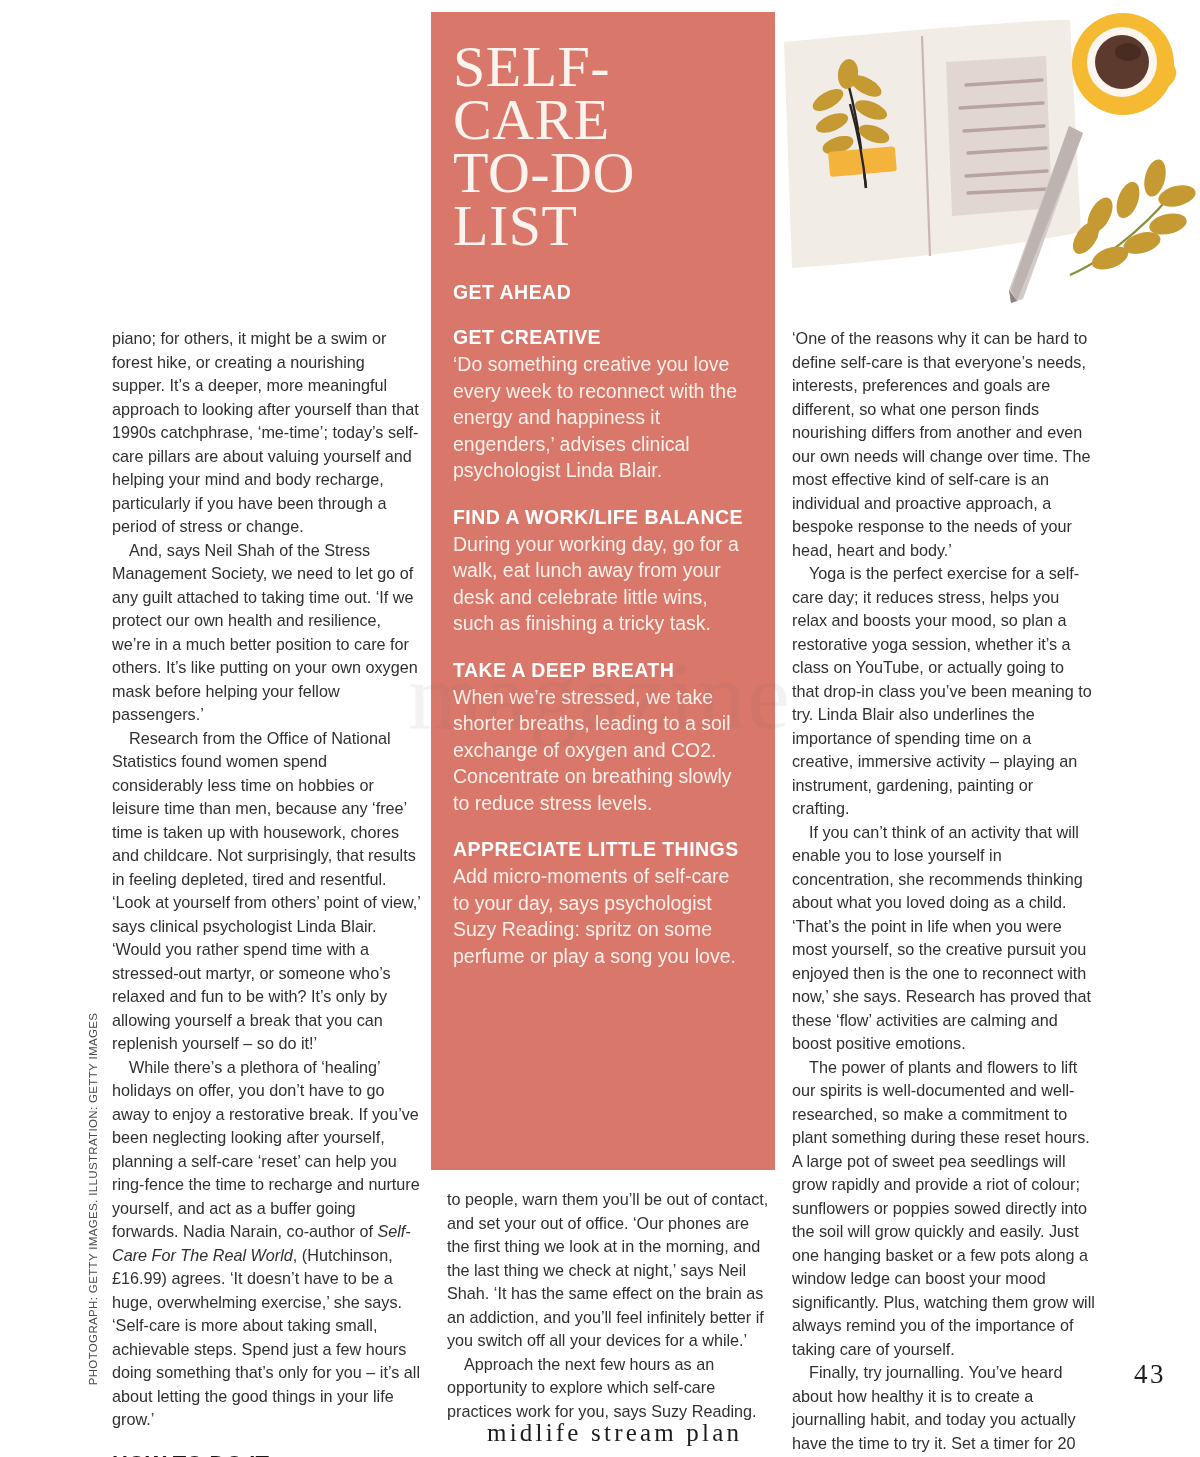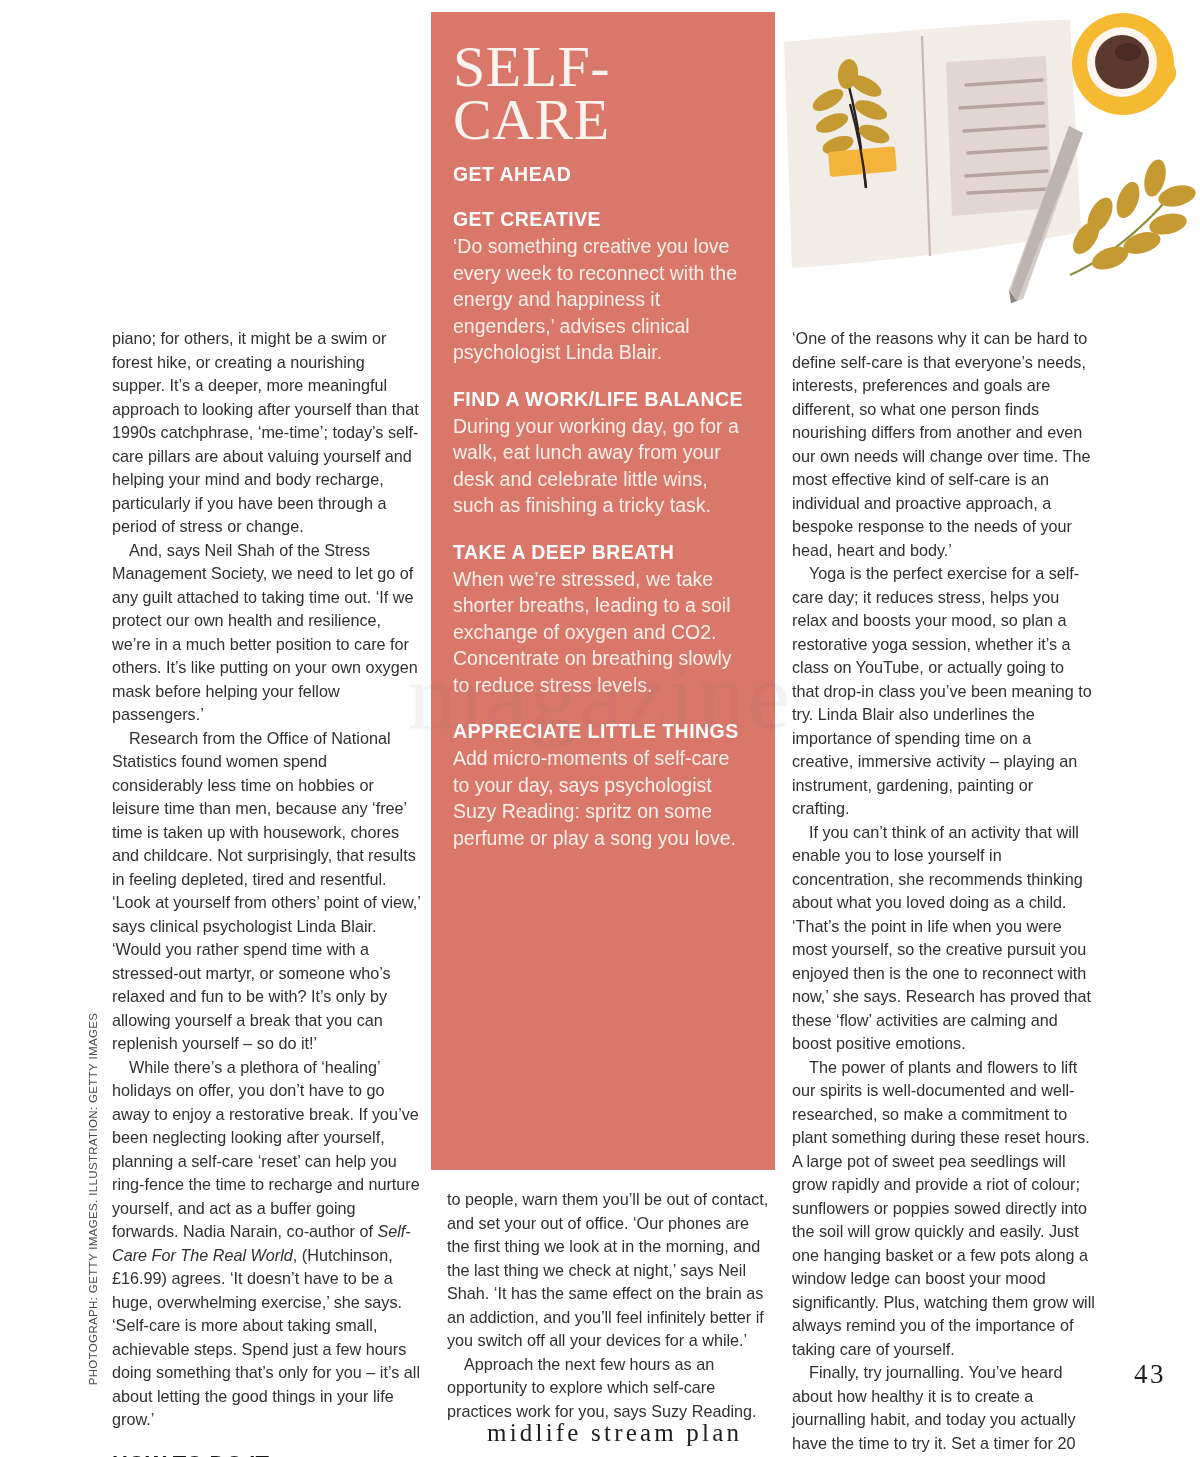--- a/index.html
+++ b/index.html
@@ -84,21 +84,21 @@
     z-index: 3;
     padding: 22px 26px 0 22px;
   }
   #panel-title {
     font-family: "Liberation Serif", serif;
     color: #fbf3ee;
     font-size: 58px;
     line-height: 53px;
     letter-spacing: 0.5px;
     font-weight: 400;
-    margin: 6px 0 16px 0;
+    margin: 6px 0 28px 0;
   }
   #panel-title span { display: block; }
   .p-item { margin-bottom: 21px; }
   .p-head {
     color: #ffffff;
     font-size: 19.5px;
     font-weight: bold;
     letter-spacing: 0.45px;
     margin-bottom: 2px;
     line-height: 24px;
@@ -203,20 +203,21 @@
       </g>
     </g>
   </svg>
 </div>
 
 <div id="watermark">magazine</div>
 
 <div id="pink-panel">
   <div id="panel-title">
     <span>SELF-CARE</span>
+    <span>TO-DO LIST</span>
   </div>
 
   <div class="p-item">
     <div class="p-head">GET AHEAD</div>
   </div>
 
   <div class="p-item">
     <div class="p-head">GET CREATIVE</div>
     <div class="p-body">‘Do something creative you love every week to reconnect with the energy and happiness it engenders,’ advises clinical psychologist Linda Blair.</div>
   </div>

